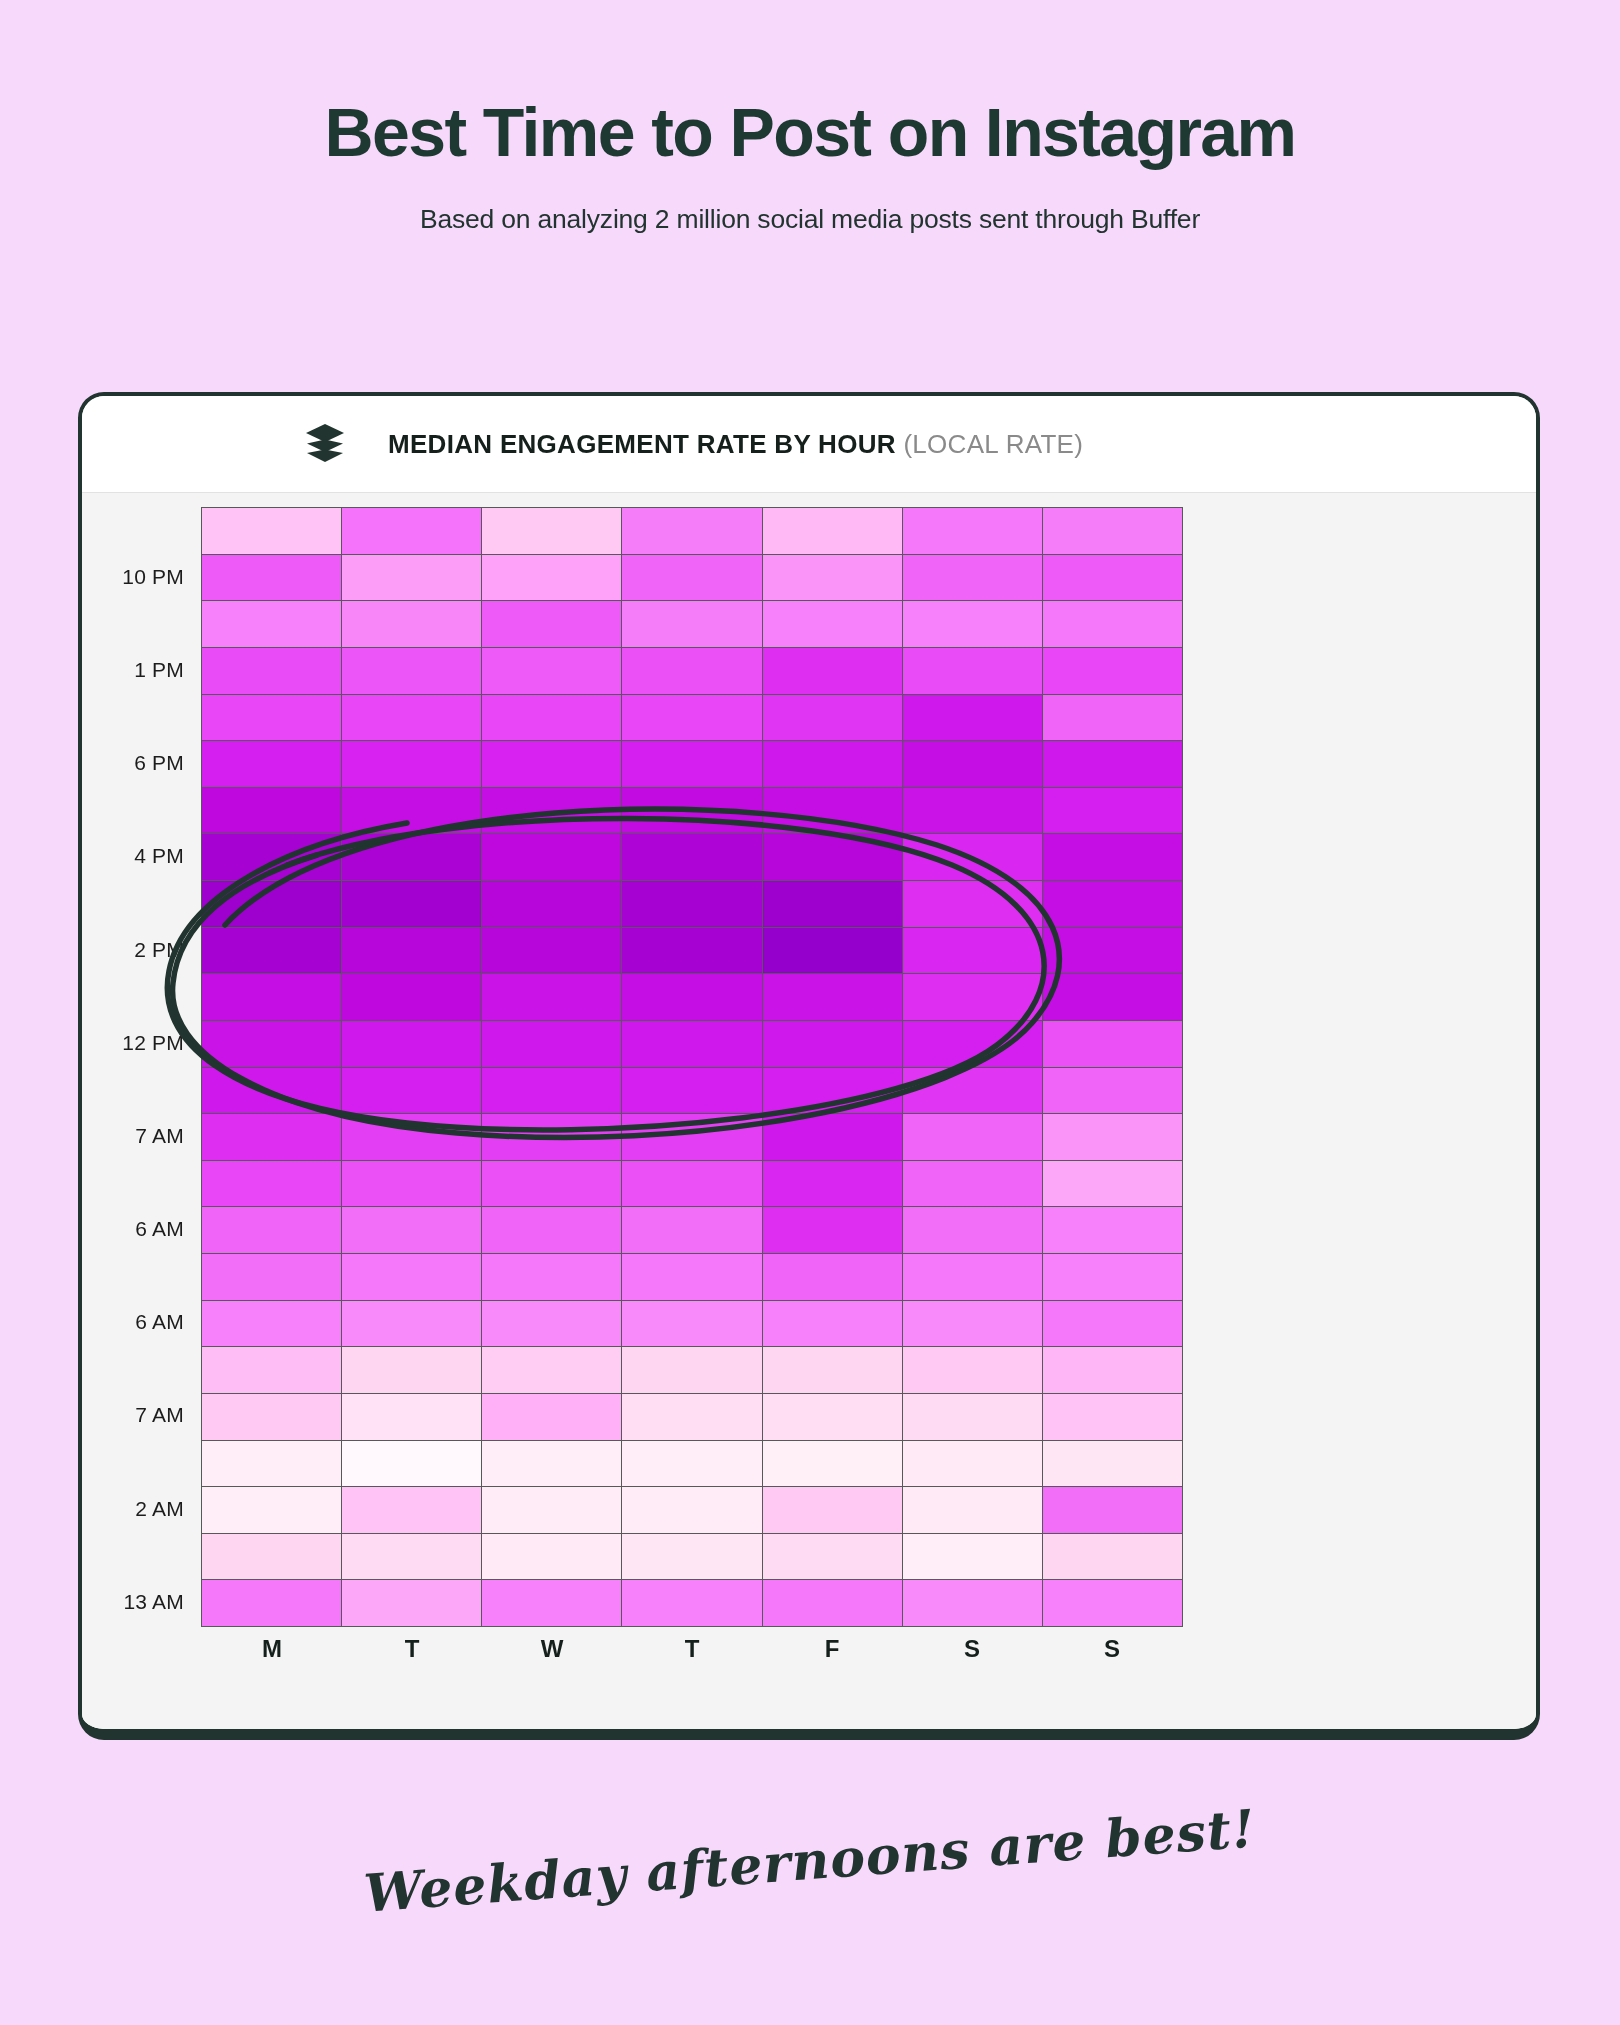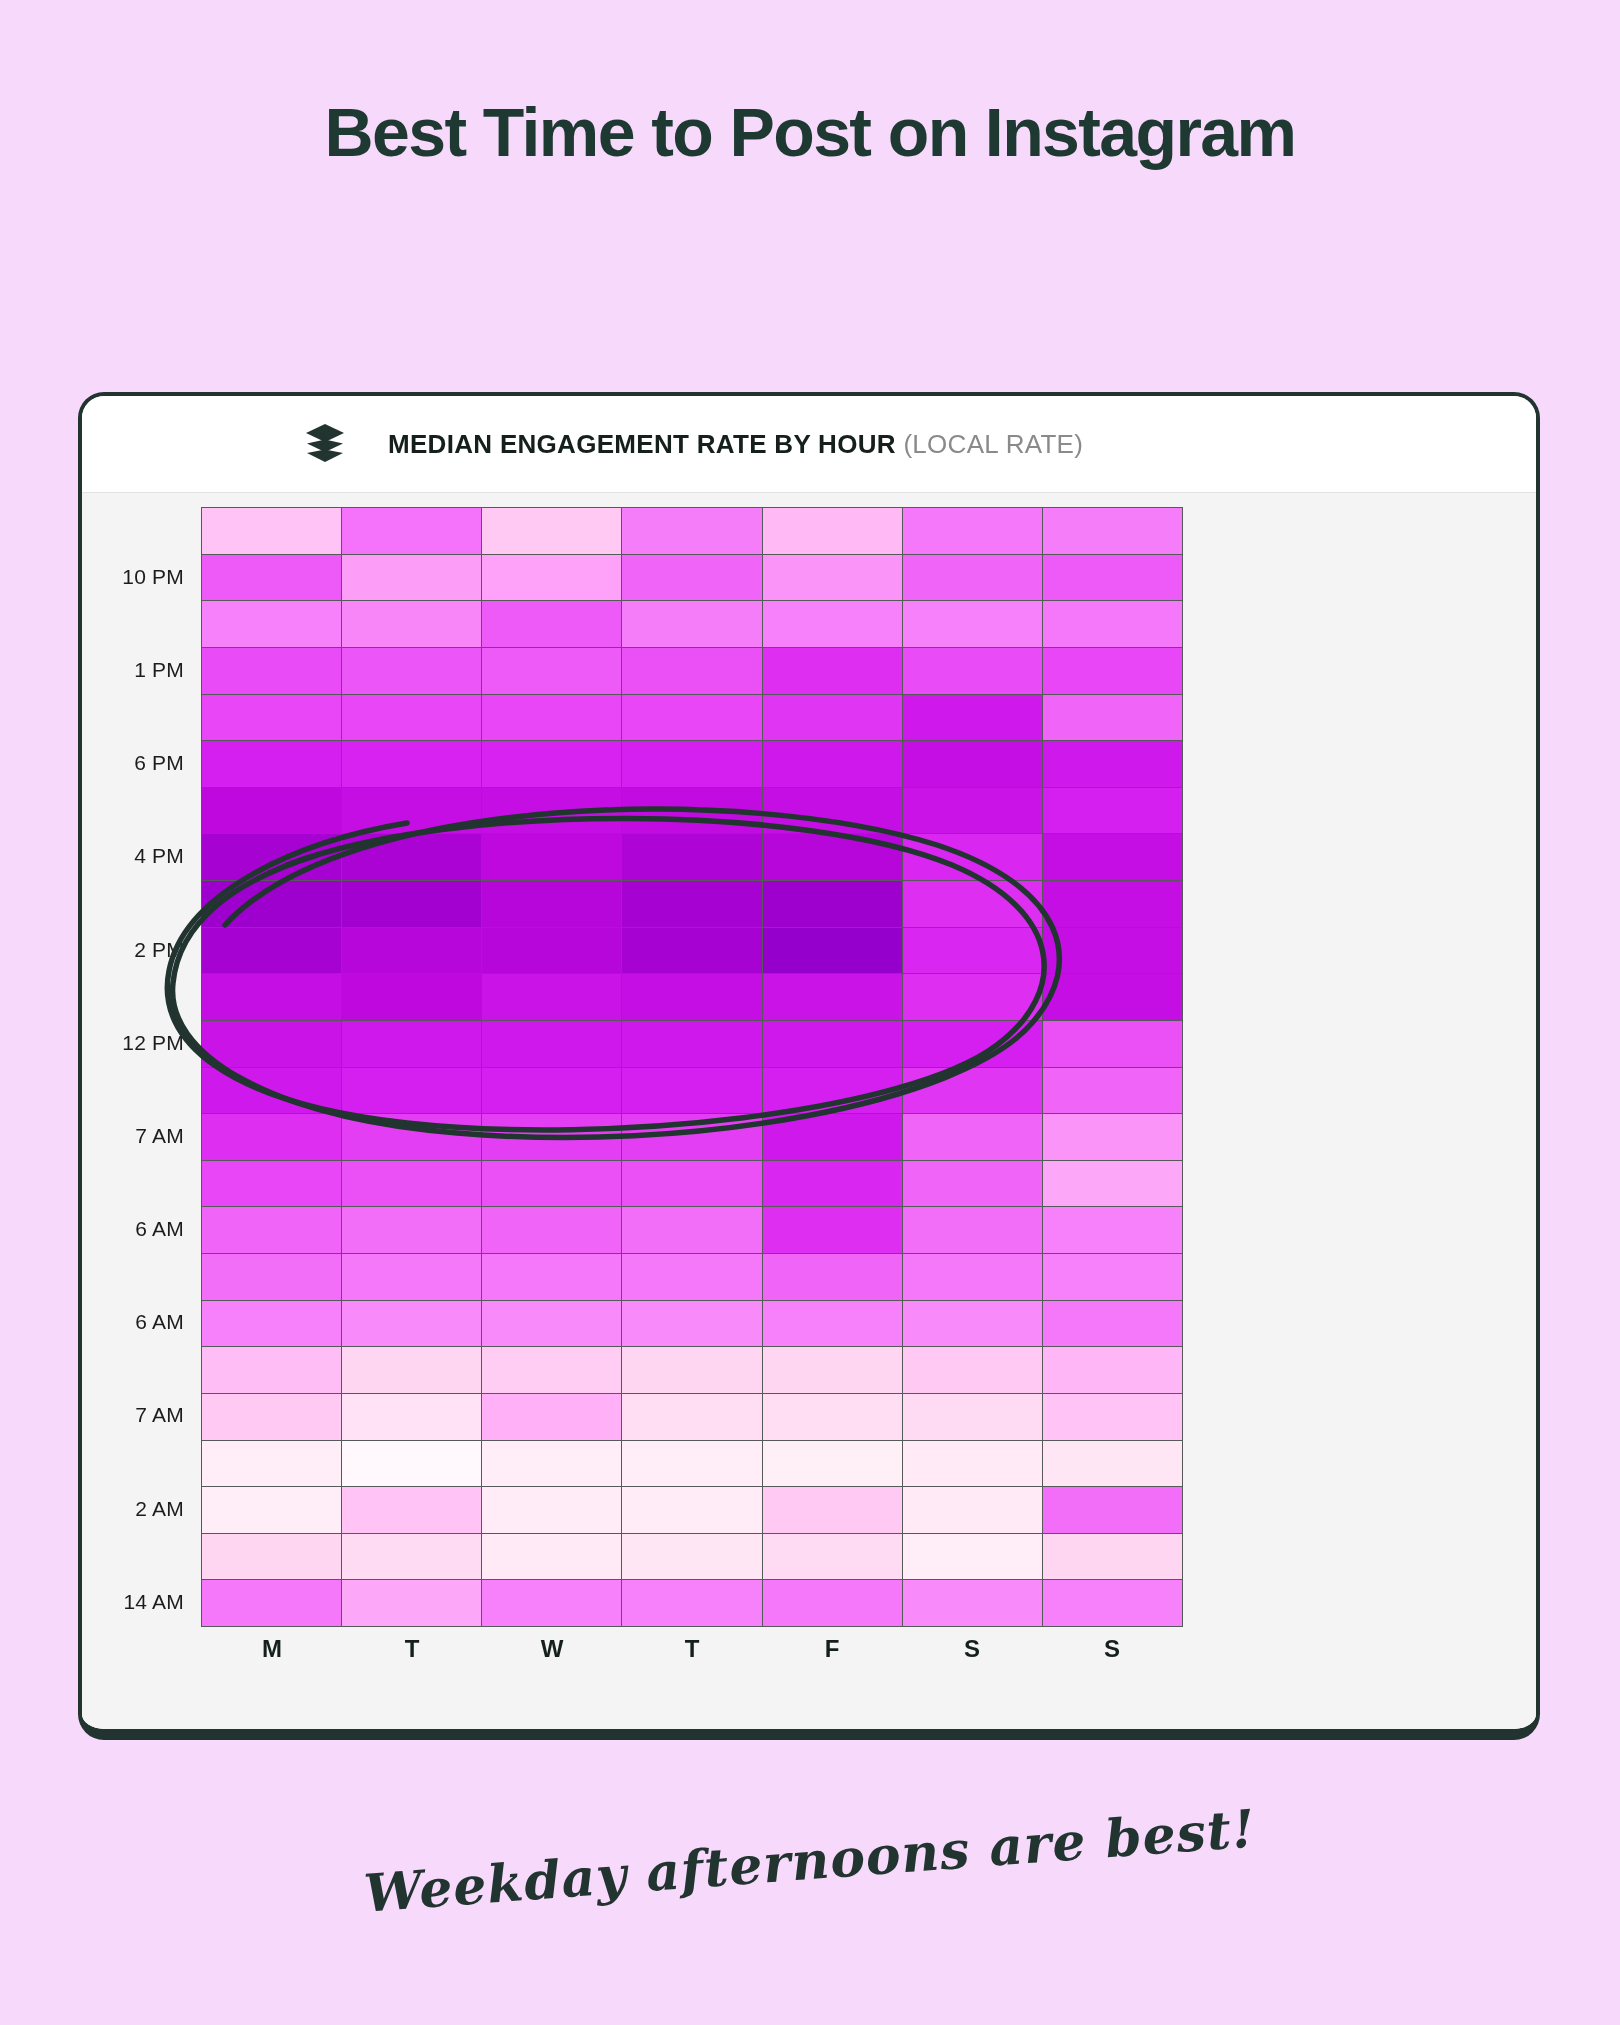--- a/index.html
+++ b/index.html
@@ -162,20 +162,21 @@
     color: #22342F;
     transform: rotate(-4.2deg);
     letter-spacing: 1px;
   }
 </style>
 </head>
 <body>
 
 <div id="header-block">
   <h1 id="page-title">Best Time to Post on Instagram</h1>
+  <p id="page-subtitle">Based on analyzing 2 million social media posts sent through Buffer</p>
 </div>
 
 <div id="chart-card">
 
   <div id="card-header">
     <span id="buffer-logo-icon">
       <svg viewBox="0 0 46 46" width="46" height="46" aria-hidden="true">
         <polygon points="23,3 42,12 23,21 4,12" fill="#22342F"></polygon>
         <polygon points="23,18.5 41,22.5 23,31 5,22.5" fill="#22342F"></polygon>
         <polygon points="23,28.5 41,32 23,41 5,32" fill="#22342F"></polygon>
@@ -193,21 +194,21 @@
         <div class="y-label" style="top: 163.042px;">1 PM</div>
         <div class="y-label" style="top: 256.208px;">6 PM</div>
         <div class="y-label" style="top: 349.375px;">4 PM</div>
         <div class="y-label" style="top: 442.542px;">2 PM</div>
         <div class="y-label" style="top: 535.708px;">12 PM</div>
         <div class="y-label" style="top: 628.875px;">7 AM</div>
         <div class="y-label" style="top: 722.042px;">6 AM</div>
         <div class="y-label" style="top: 815.208px;">6 AM</div>
         <div class="y-label" style="top: 908.375px;">7 AM</div>
         <div class="y-label" style="top: 1001.54px;">2 AM</div>
-        <div class="y-label" style="top: 1094.71px;">14 AM</div>
+        <div class="y-label" style="top: 1094.71px;">13 AM</div>
       </div>
 
     <div id="heatmap-grid">
         <div class="heat-cell" style="background: rgb(255, 195, 245);"></div>
         <div class="heat-cell" style="background: rgb(244, 115, 250);"></div>
         <div class="heat-cell" style="background: rgb(255, 201, 244);"></div>
         <div class="heat-cell" style="background: rgb(246, 125, 250);"></div>
         <div class="heat-cell" style="background: rgb(255, 186, 246);"></div>
         <div class="heat-cell" style="background: rgb(245, 120, 250);"></div>
         <div class="heat-cell" style="background: rgb(246, 125, 250);"></div>

